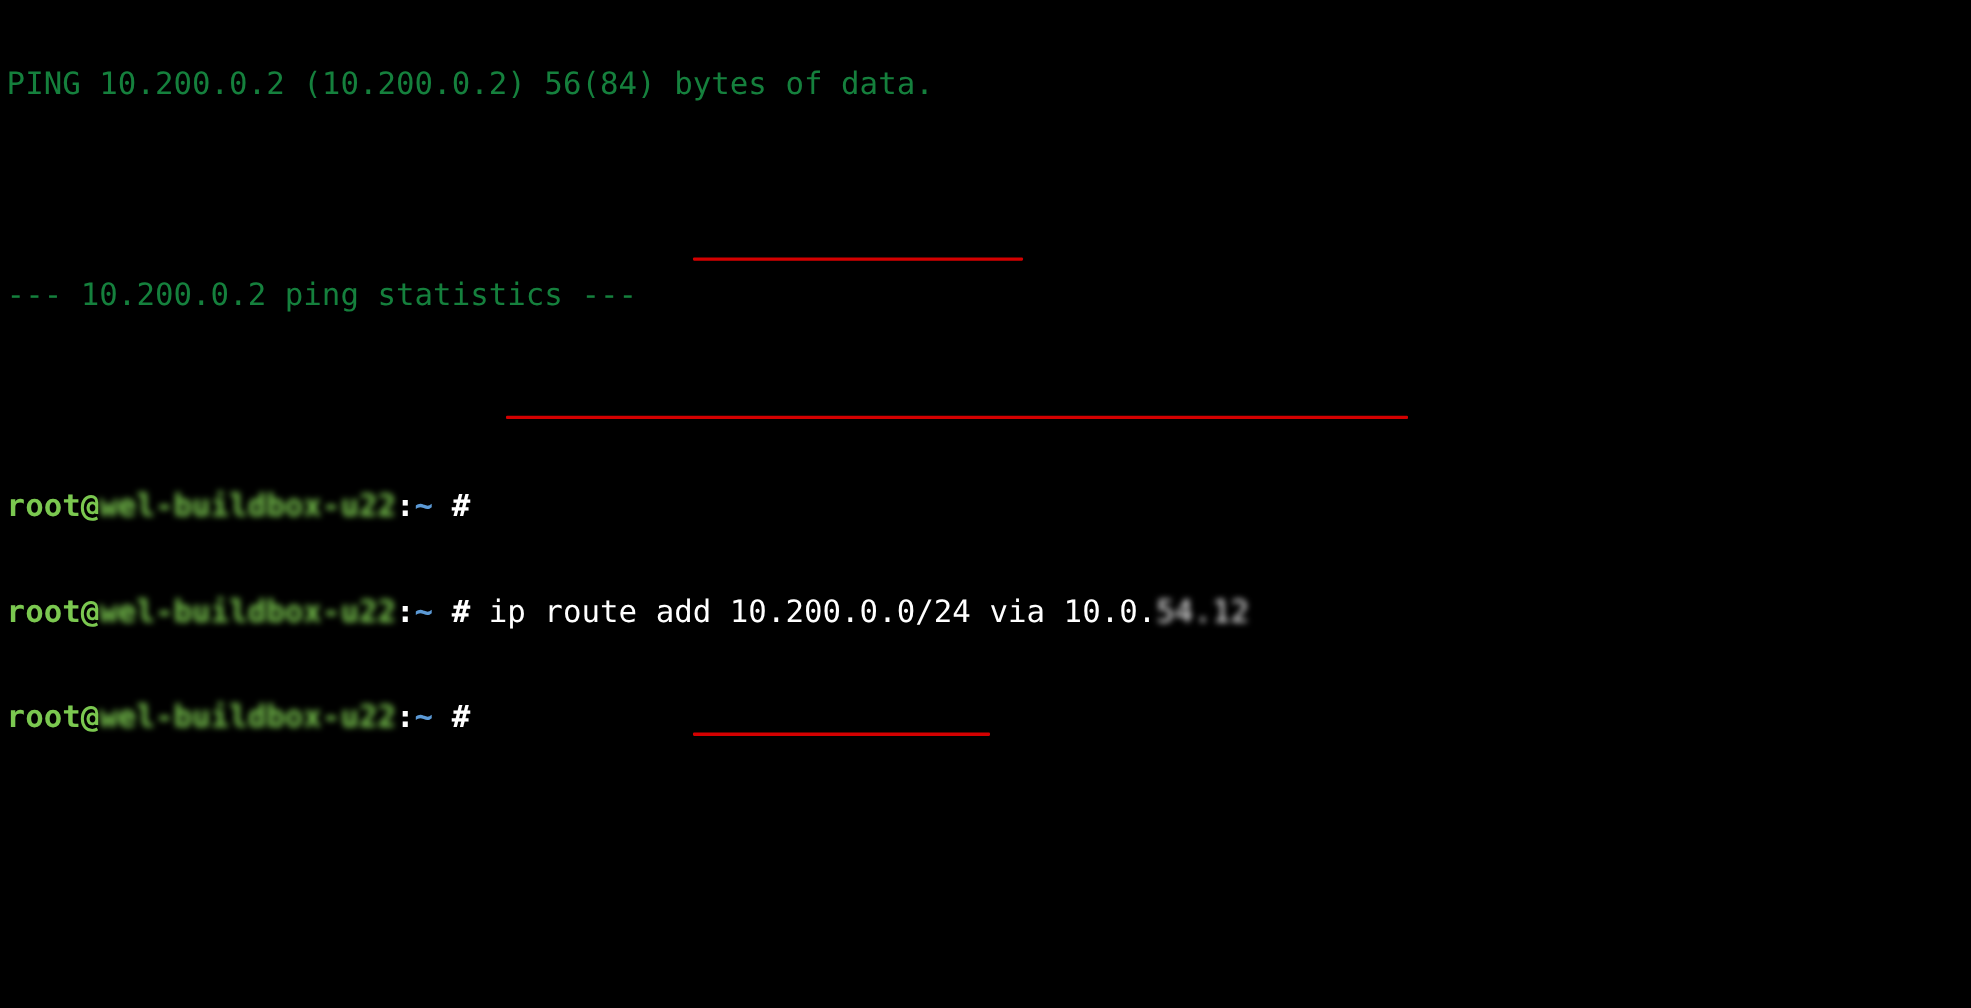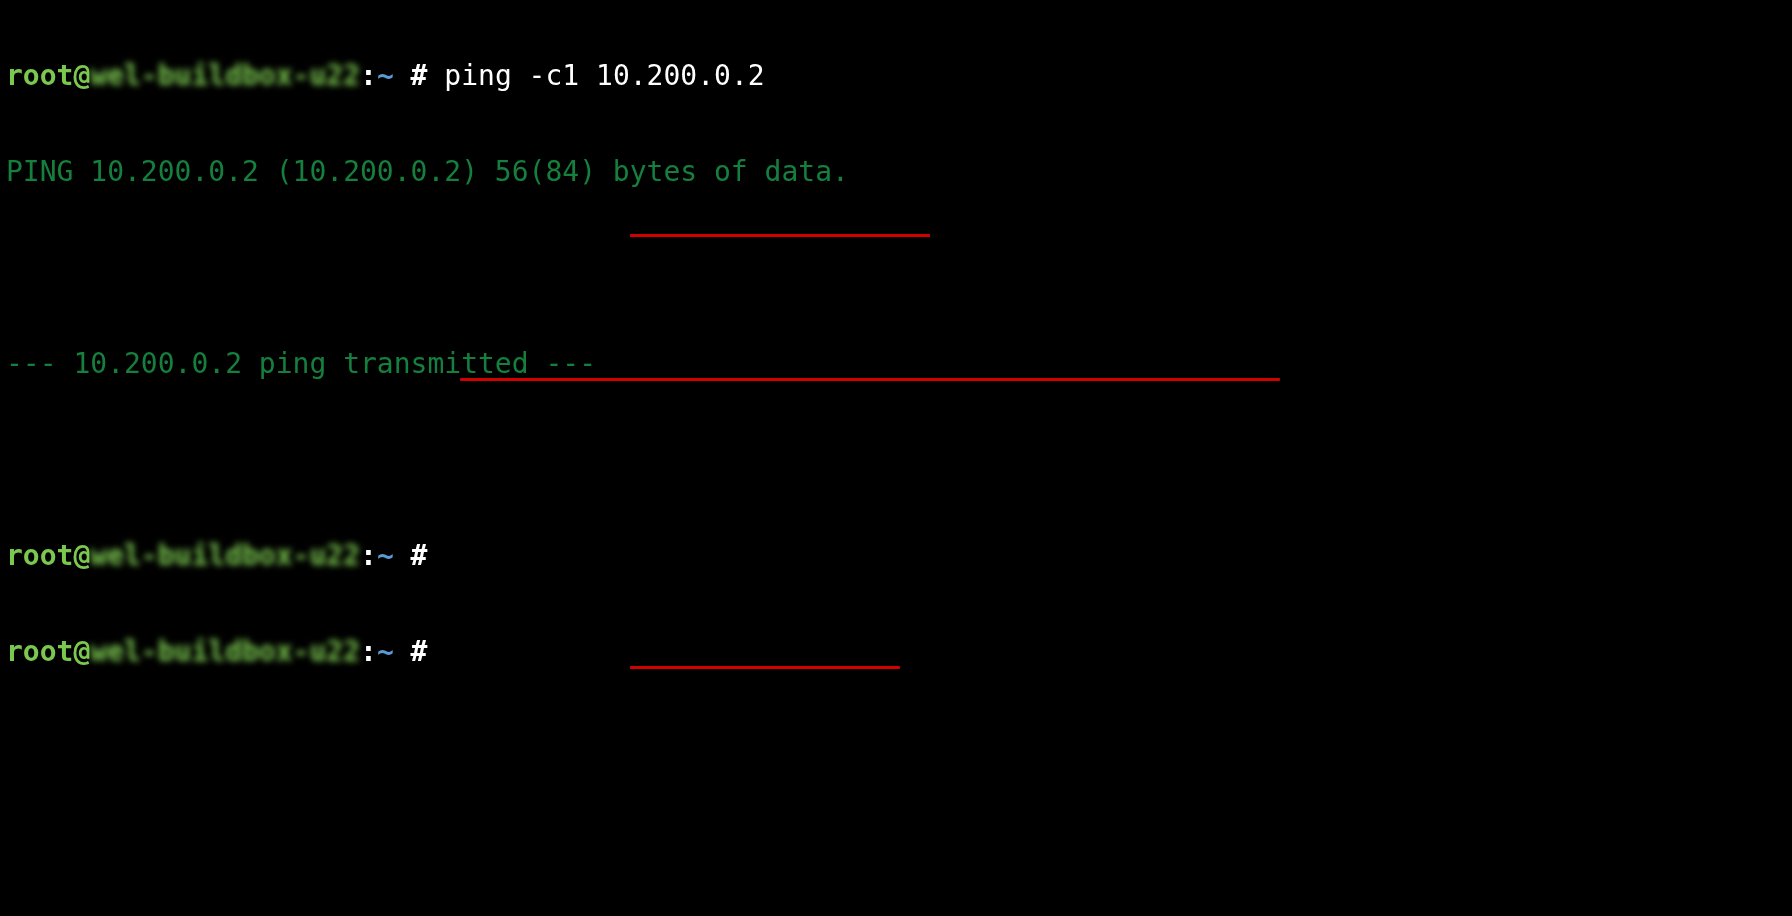--- a/index.html
+++ b/index.html
@@ -31,26 +31,26 @@
     position: absolute;
     height: 2.5px;
     background: #d40000;
     border-radius: 1px;
   }
 </style>
 </head>
 <body>
 
 <div class="term">
-<div><span class="user">root</span><span class="user">@</span><span class="host">wel-buildbox-u22</span><span class="colon">:</span><span class="path">~</span><span class="hash"> # </span><span class="cmd">ping -c1 10.200.0.2</span></div>
 <div class="out">PING 10.200.0.2 (10.200.0.2) 56(84) bytes of data.</div>
 <div class="out"> </div>
-<div class="out">--- 10.200.0.2 ping transmitted ---</div>
+<div class="out">--- 10.200.0.2 ping statistics ---</div>
 <div class="out"> </div>
 <div><span class="user">root</span><span class="user">@</span><span class="host">wel-buildbox-u22</span><span class="colon">:</span><span class="path">~</span><span class="hash"> # </span></div>
+<div><span class="user">root</span><span class="user">@</span><span class="host">wel-buildbox-u22</span><span class="colon">:</span><span class="path">~</span><span class="hash"> # </span><span class="cmd">ip route add 10.200.0.0/24 via 10.0.</span><span class="blurip">54.12</span></div>
 <div><span class="user">root</span><span class="user">@</span><span class="host">wel-buildbox-u22</span><span class="colon">:</span><span class="path">~</span><span class="hash"> # </span></div>
 
 
 
 
 
 
 
 
 

